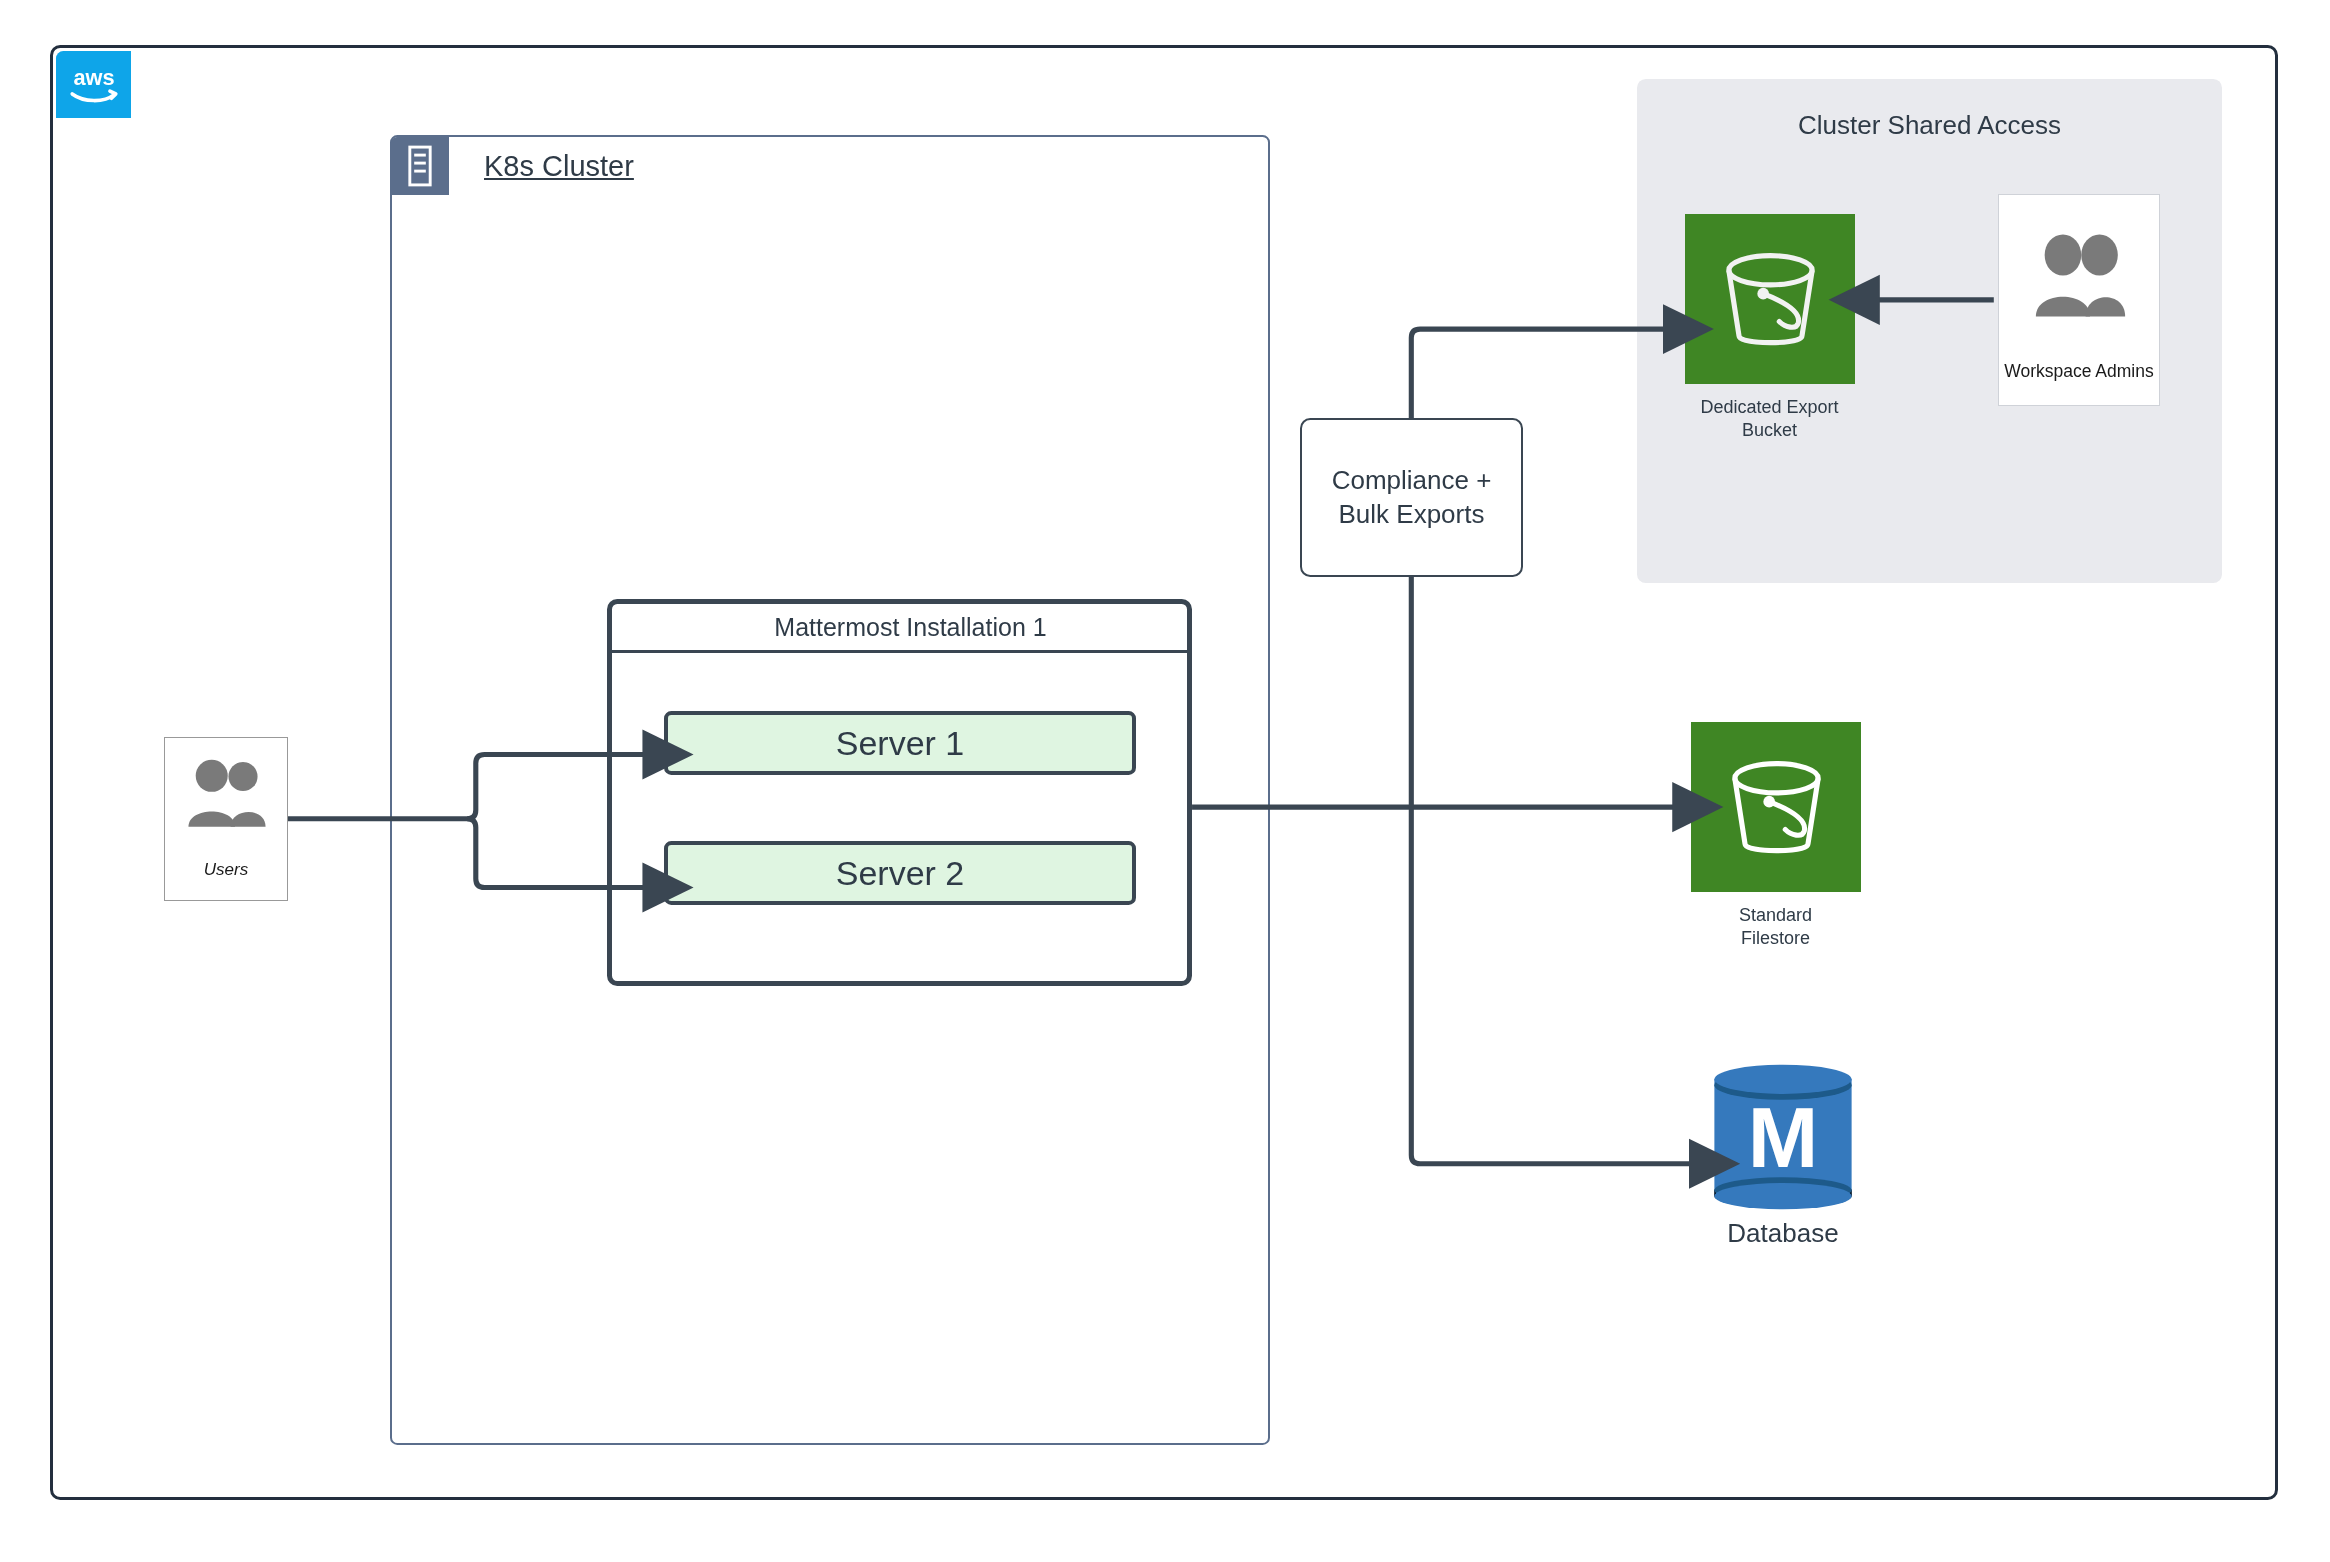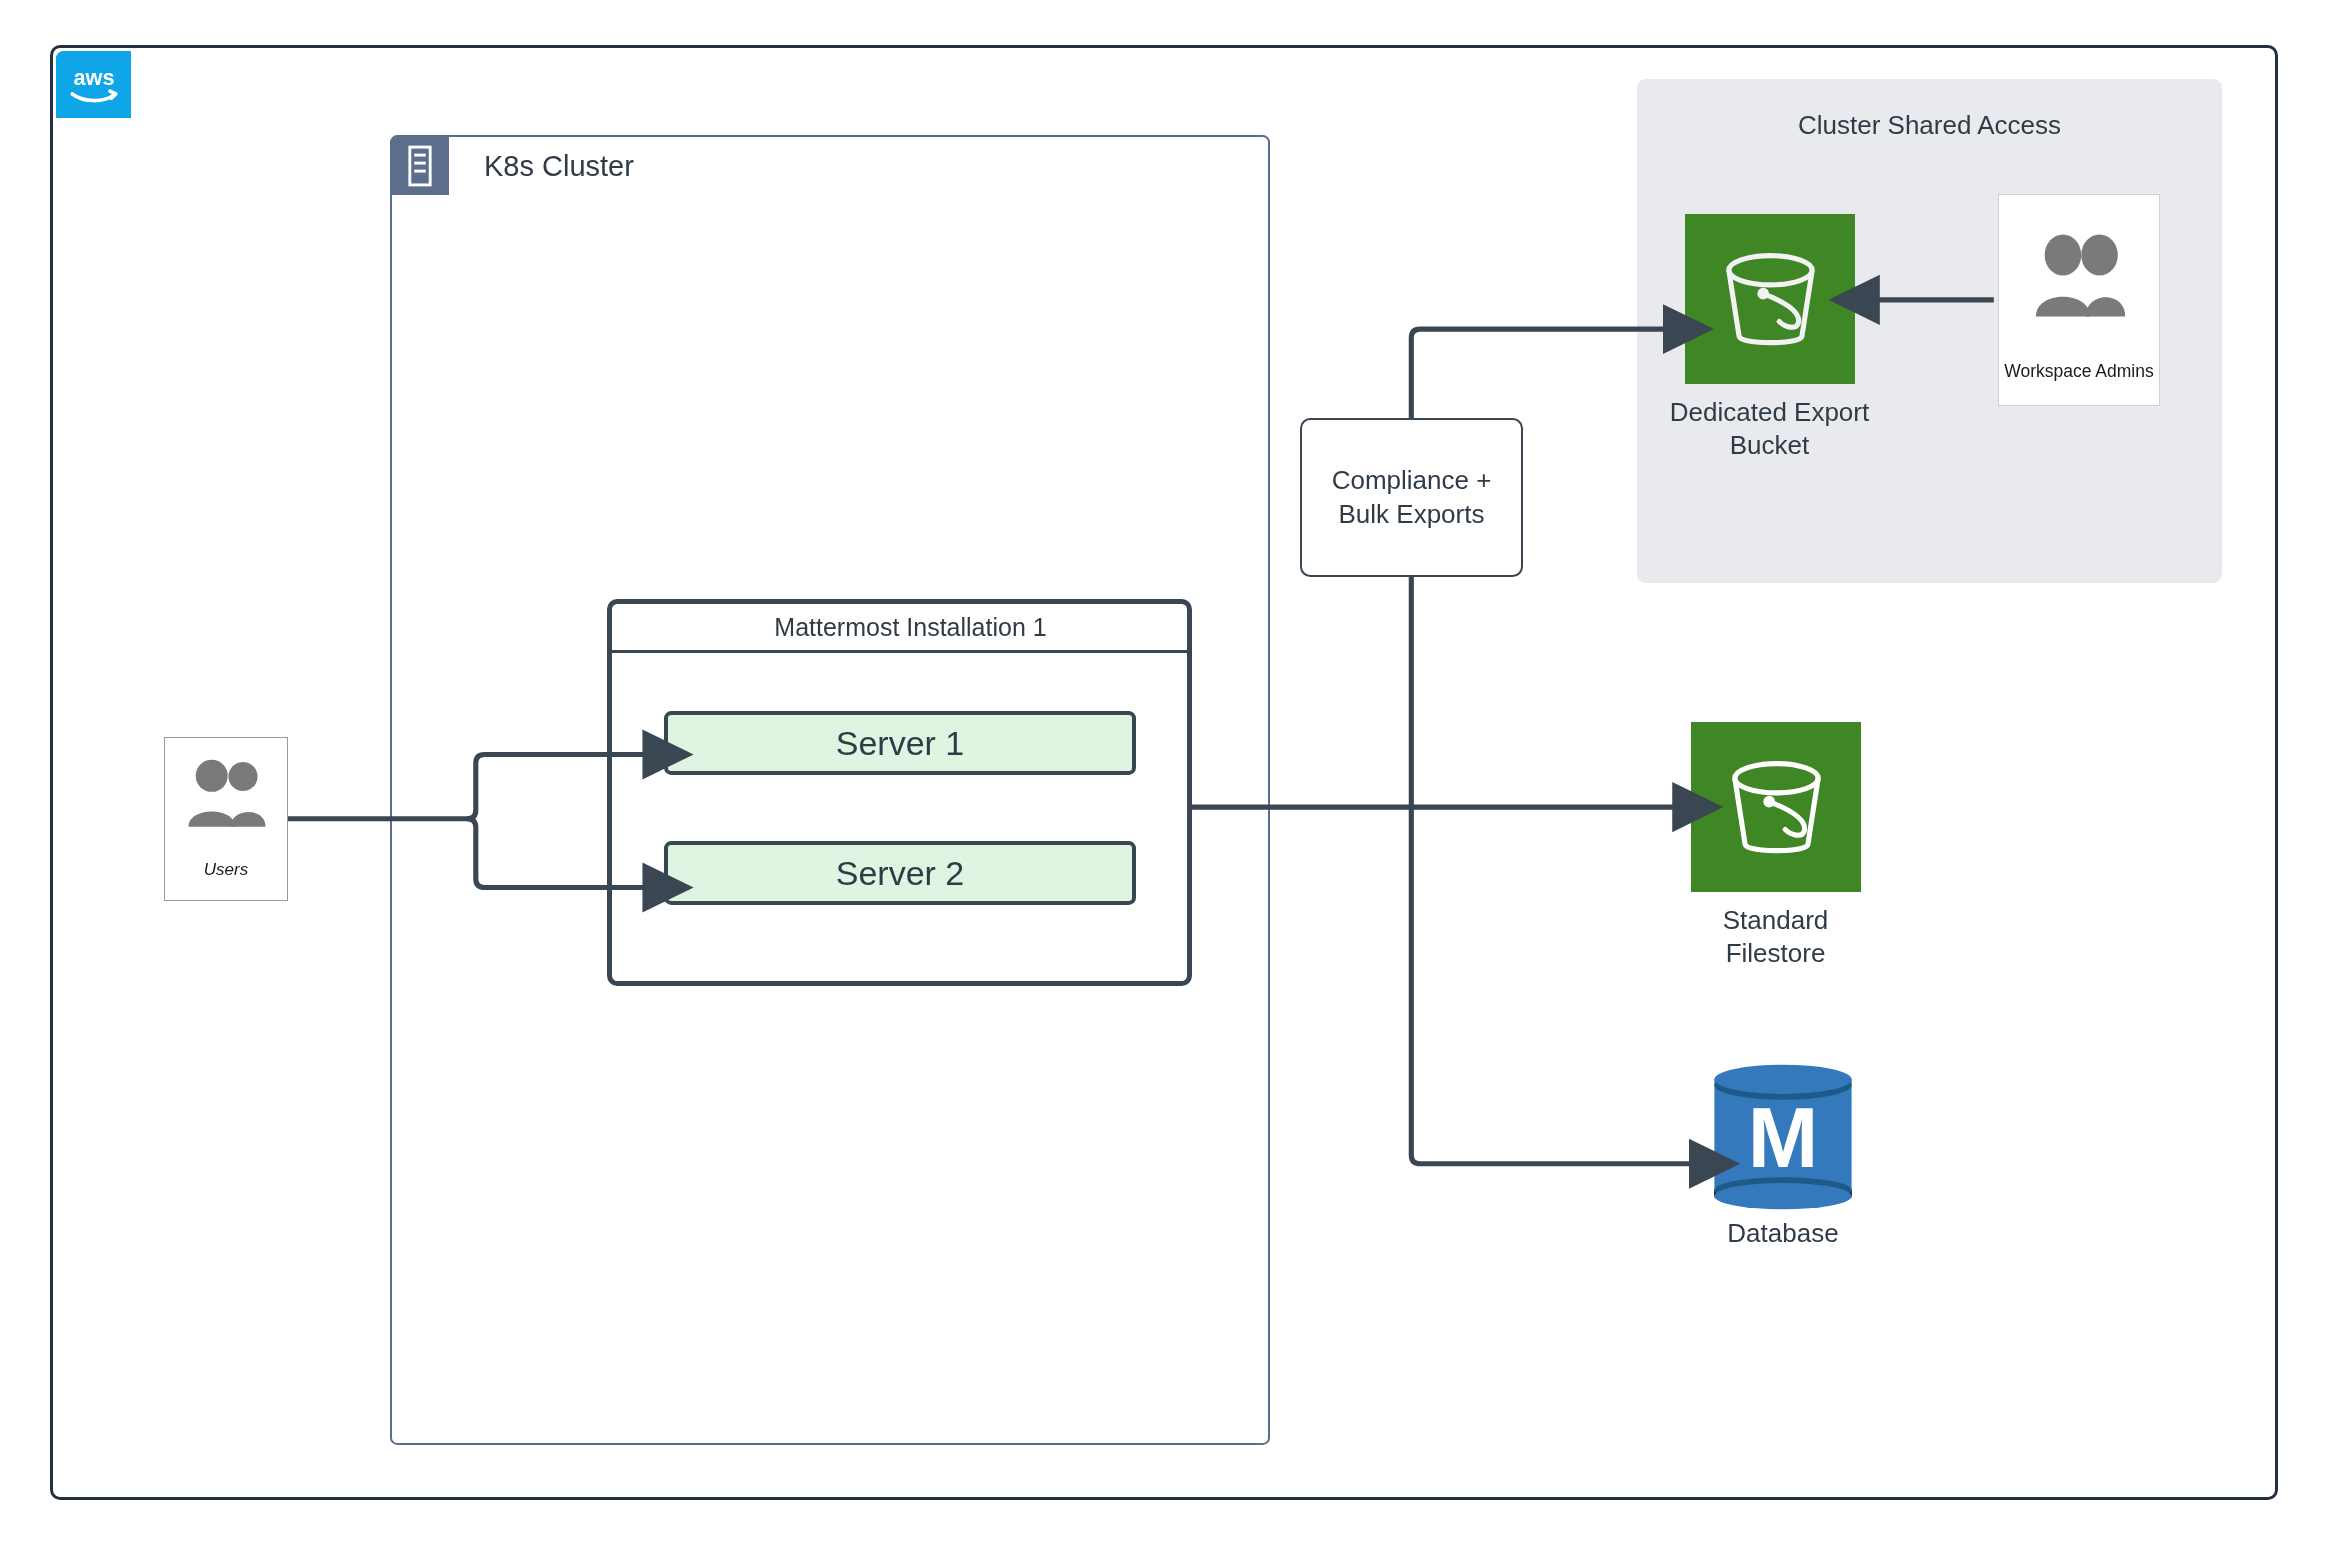--- a/index.html
+++ b/index.html
@@ -68,20 +68,21 @@
     align-items: center;
     justify-content: center;
   }
   #k8s-title {
     position: absolute;
     left: 484px;
     top: 150px;
     font-size: 29px;
     color: #2f3b47;
     white-space: nowrap;
+    text-decoration: underline;
   }
 
   
   #mm-box {
     position: absolute;
     left: 607px;
     top: 599px;
     width: 585px;
     height: 387px;
     border: 5.1px solid #3a4652;
@@ -204,21 +205,21 @@
     width: 170px;
     height: 170px;
     background: #3f8624;
     display: flex;
     align-items: center;
     justify-content: center;
   }
   .node-caption {
     margin-top: 11.7px;
     text-align: center;
-    font-size: 26px;
+    font-size: 18px;
     color: #2f3b47;
     line-height: 1.28;
     white-space: pre-line;
     width: 241px;
     margin-left: -36px;
   }
   #export-bucket-node { left: 1685px; top: 214px; }
   #filestore-node    { left: 1691px; top: 722px; }
 
   

